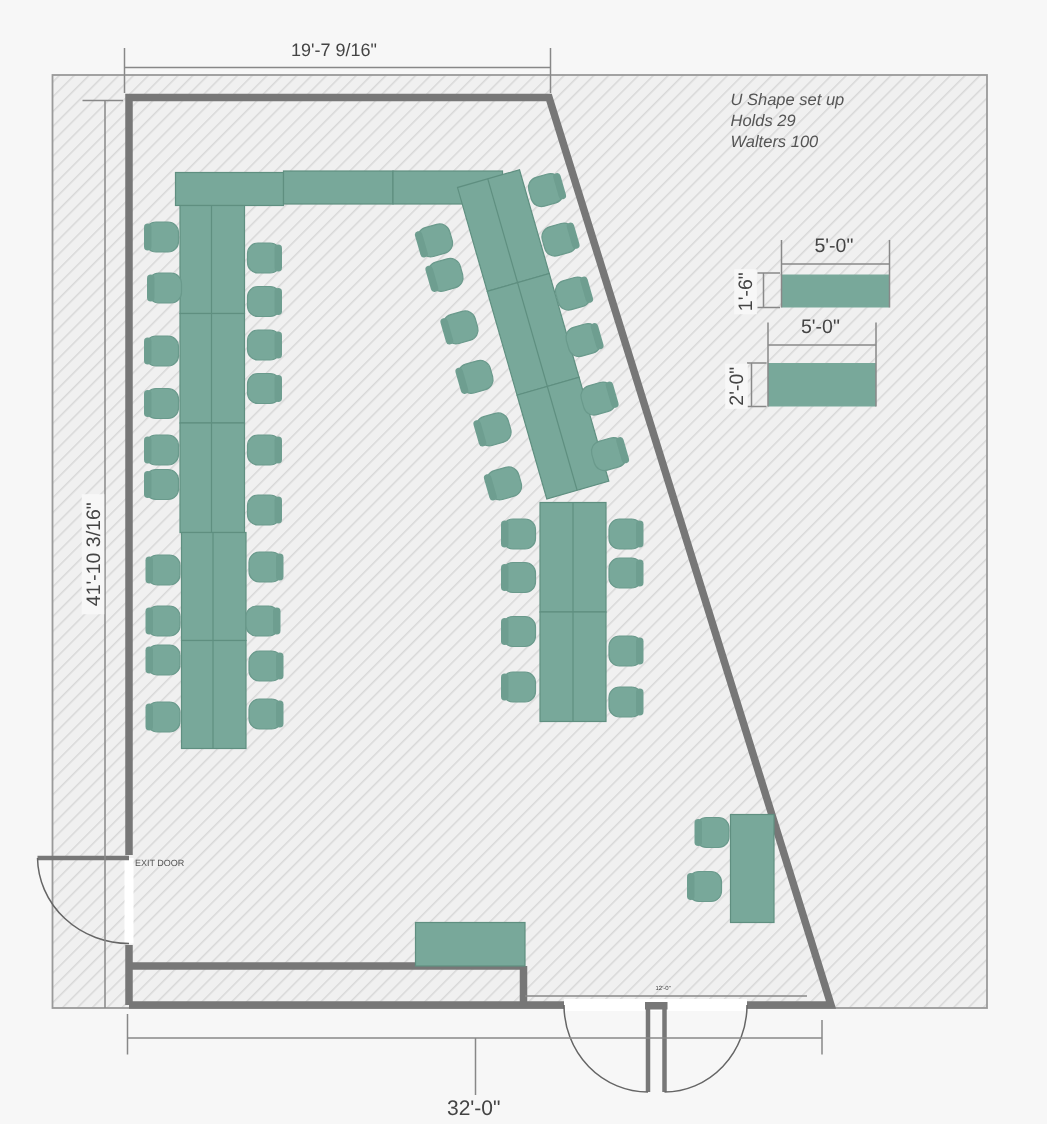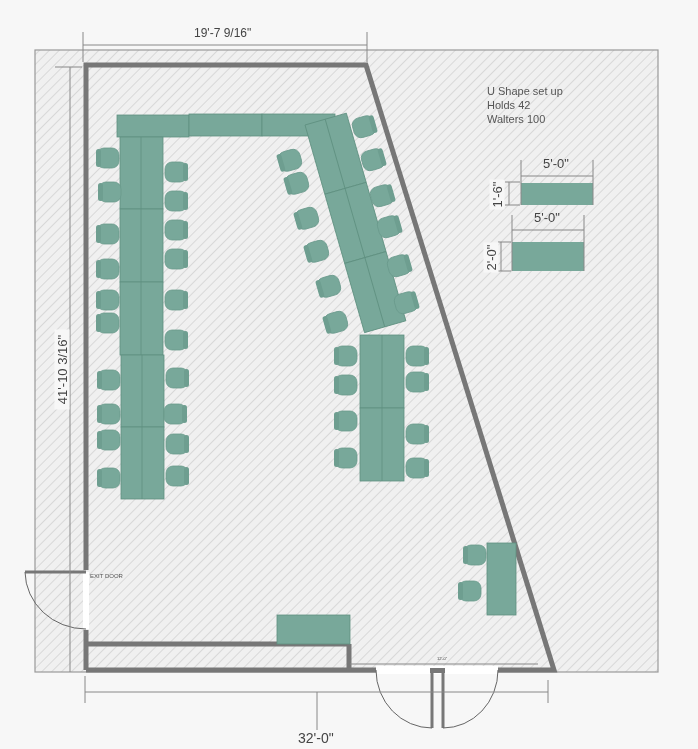--- a/index.html
+++ b/index.html
@@ -160,23 +160,23 @@
       <line x1="512" y1="215" x2="512" y2="271"></line>
       <line x1="584" y1="215" x2="584" y2="271"></line>
       <line x1="512" y1="230" x2="584" y2="230"></line>
       <line x1="498" y1="242" x2="511" y2="242"></line>
       <line x1="498" y1="271" x2="511" y2="271"></line>
       <line x1="501" y1="242" x2="501" y2="271"></line>
     </g>
   </g>
 </svg>
 
-<div class="note" style="top:84px;">
+<div class="note" style="top:60px;font-style:italic;">
   <div>U Shape set up</div>
-  <div>Holds 42</div>
+  <div>Holds 29</div>
   <div>Walters 100</div>
 </div>
 
 <div class="dim" style="left:194px;top:26px;font-size:12px;">19'-7 9/16"</div>
 <div class="dim dimv" style="left:22px;top:362px;font-size:13px;width:80px;text-align:center;">41'-10 3/16"</div>
 <div class="dim" style="left:298px;top:730px;font-size:14px;">32'-0"</div>
 <div class="dim" style="left:437px;top:656px;font-size:4px;background:transparent;">12'-0"</div>
 <div class="dim" style="left:90px;top:573px;font-size:6px;color:#555;background:transparent;">EXIT DOOR</div>
 
 <div class="dim" style="left:543px;top:156px;font-size:13px;background:transparent;">5'-0"</div>

